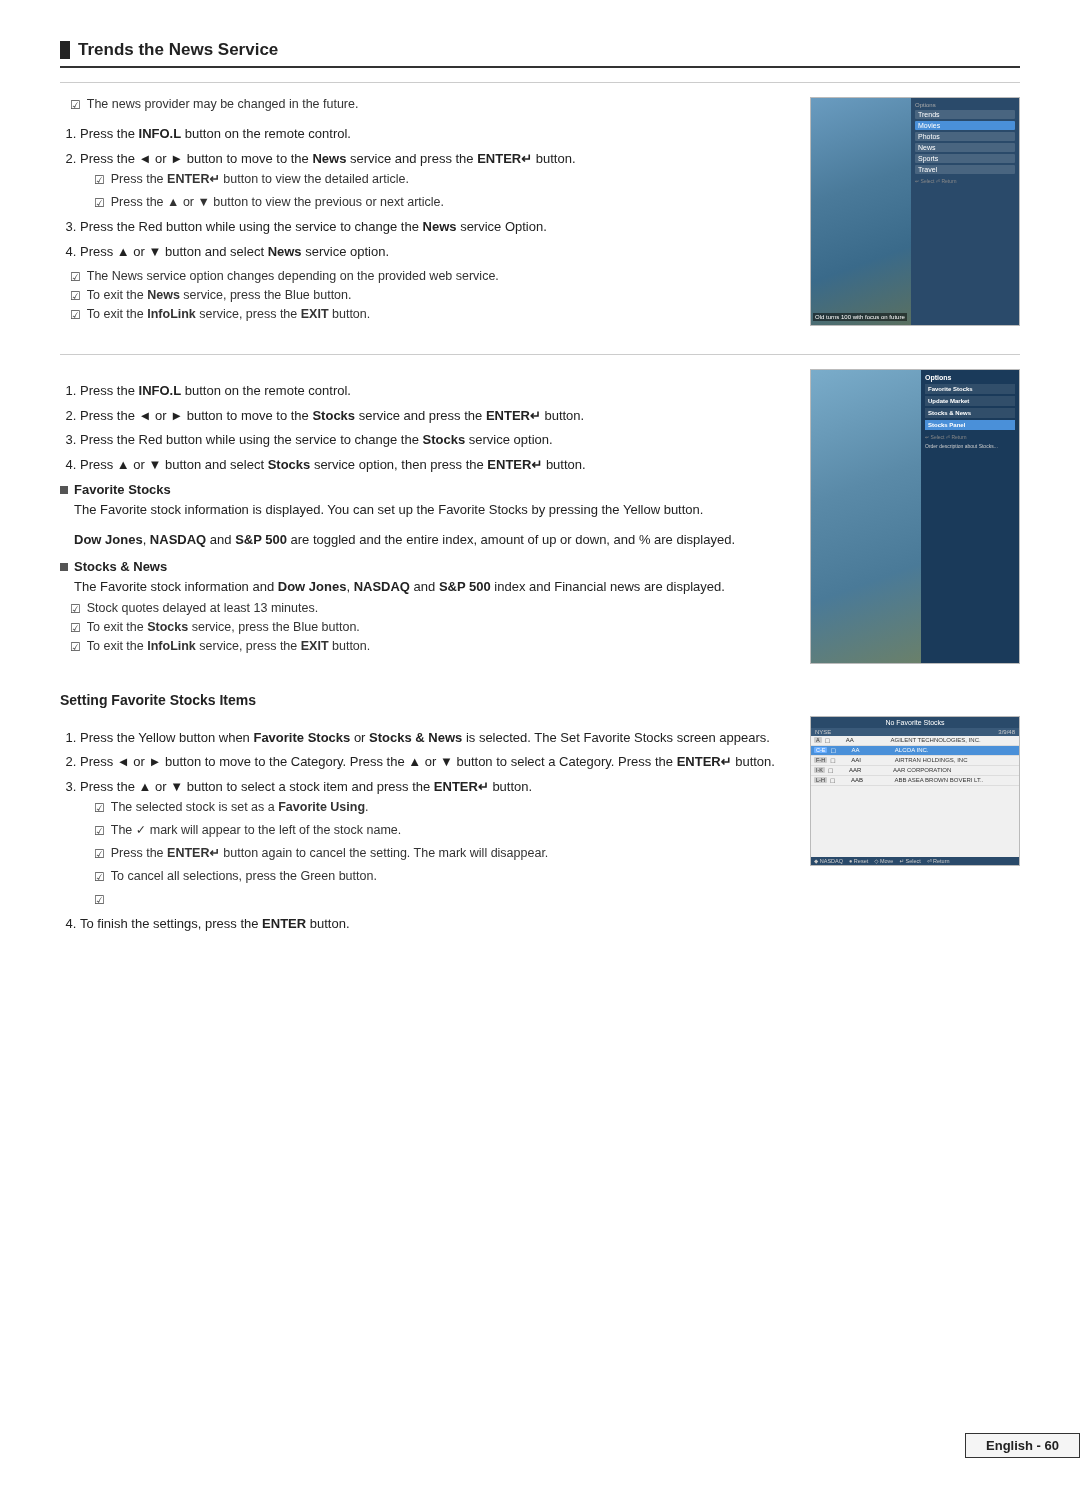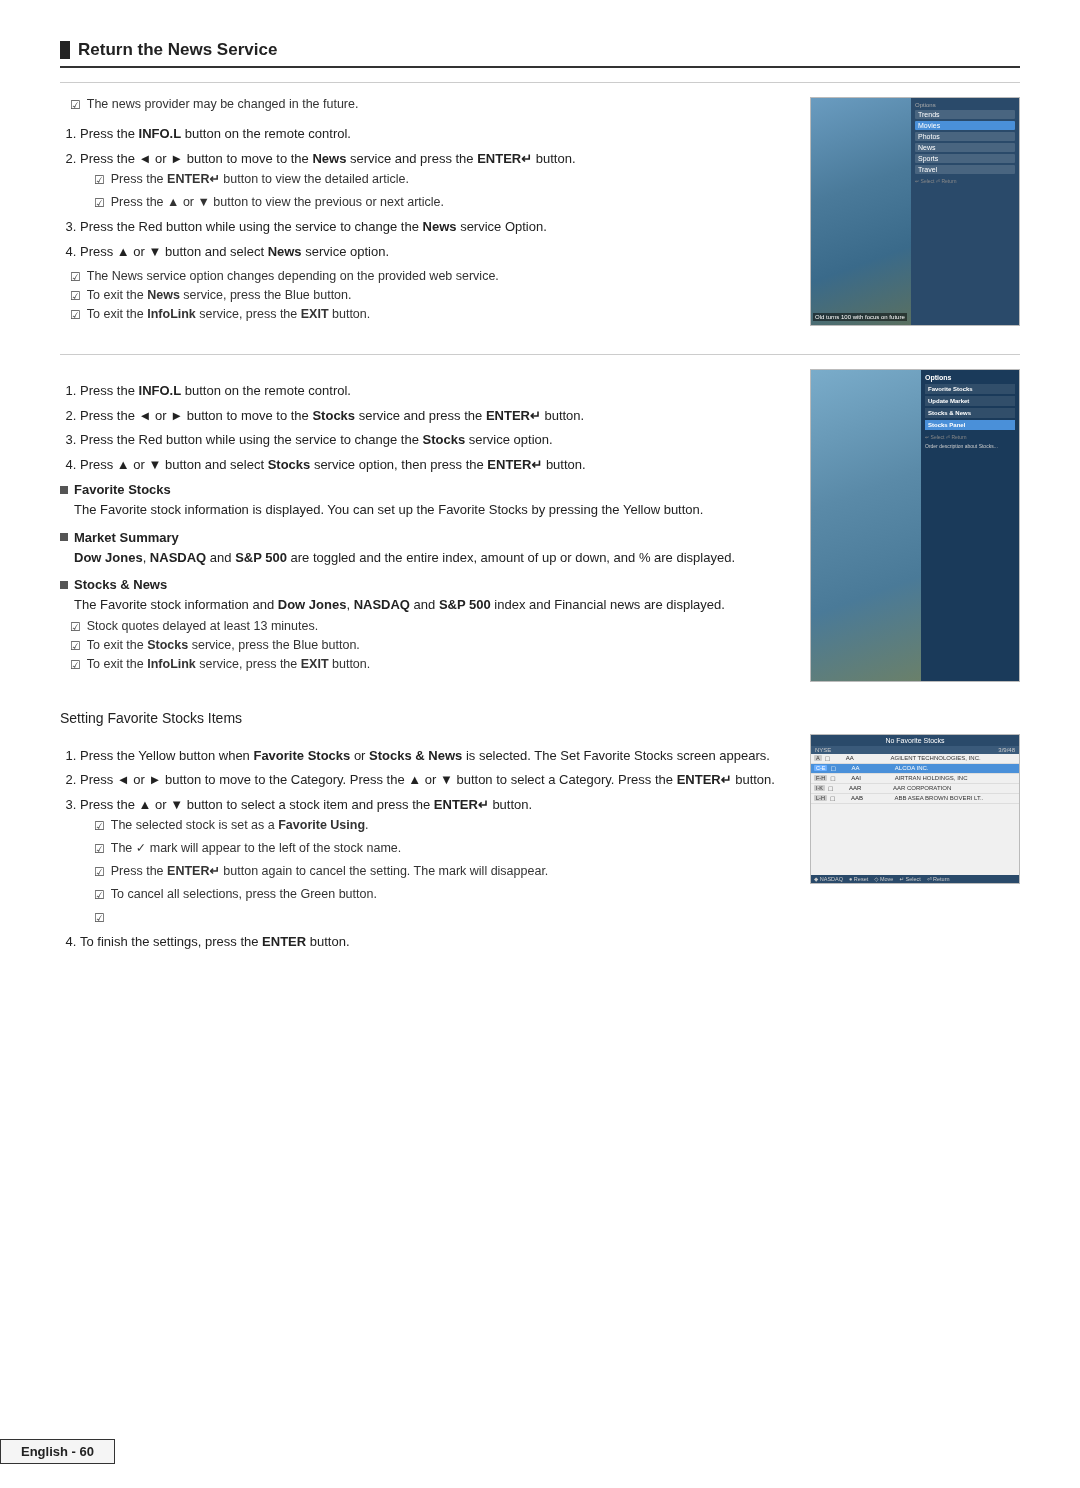--- a/index.html
+++ b/index.html
@@ -248,42 +248,42 @@
       background: #2a4a6a;
       color: #ccc;
       font-size: 5.5px;
       padding: 1px 3px;
       display: flex;
       gap: 6px;
       margin-top: auto;
     }
 
     .setting-title {
-      font-weight: normal;
+      font-weight: bold;
       font-size: 14px;
       margin-bottom: 8px;
       margin-top: 8px;
     }
 
     .setting-content {
       display: flex;
       gap: 20px;
     }
     .setting-text {
       flex: 1;
     }
 
     b { font-weight: bold; }
 
     .footer {
       position: absolute;
-      bottom: 24px;
+      bottom: 30px;
       left: 0;
       right: 0;
-      text-align: left;
+      text-align: right;
     }
     .footer-badge {
       display: inline-block;
       border: 1px solid #333;
       padding: 4px 20px;
       font-size: 13px;
       font-weight: bold;
       background: #f5f5f5;
     }
 
@@ -291,21 +291,21 @@
       border: none;
       border-top: 1px solid #ccc;
       margin: 6px 0 14px 0;
     }
   </style>
 </head>
 <body>
 
 <div class="section">
   <div class="section-title">
-    <span>Return the News Service</span>
+    <span>Trends the News Service</span>
   </div>
   <hr class="horizontal-rule">
   <div class="section-content">
     <div class="section-text">
       <div class="note-line">
         <span class="note-icon">☑</span>
         <span>The news provider may be changed in the future.</span>
       </div>
       <ol class="main-list">
         <li>
@@ -388,23 +388,20 @@
       <div class="sub-section">
         <div class="sub-title">
           <span>Favorite Stocks</span>
         </div>
         <div class="sub-body">
           The Favorite stock information is displayed. You can set up the Favorite Stocks by pressing the Yellow button.
         </div>
       </div>
 
       <div class="sub-section">
-        <div class="sub-title">
-          <span>Market Summary</span>
-        </div>
         <div class="sub-body">
           <b>Dow Jones</b>, <b>NASDAQ</b> and <b>S&amp;P 500</b> are toggled and the entire index, amount of up or down, and % are displayed.
         </div>
       </div>
 
       <div class="sub-section">
         <div class="sub-title">
           <span>Stocks &amp; News</span>
         </div>
         <div class="sub-body">

